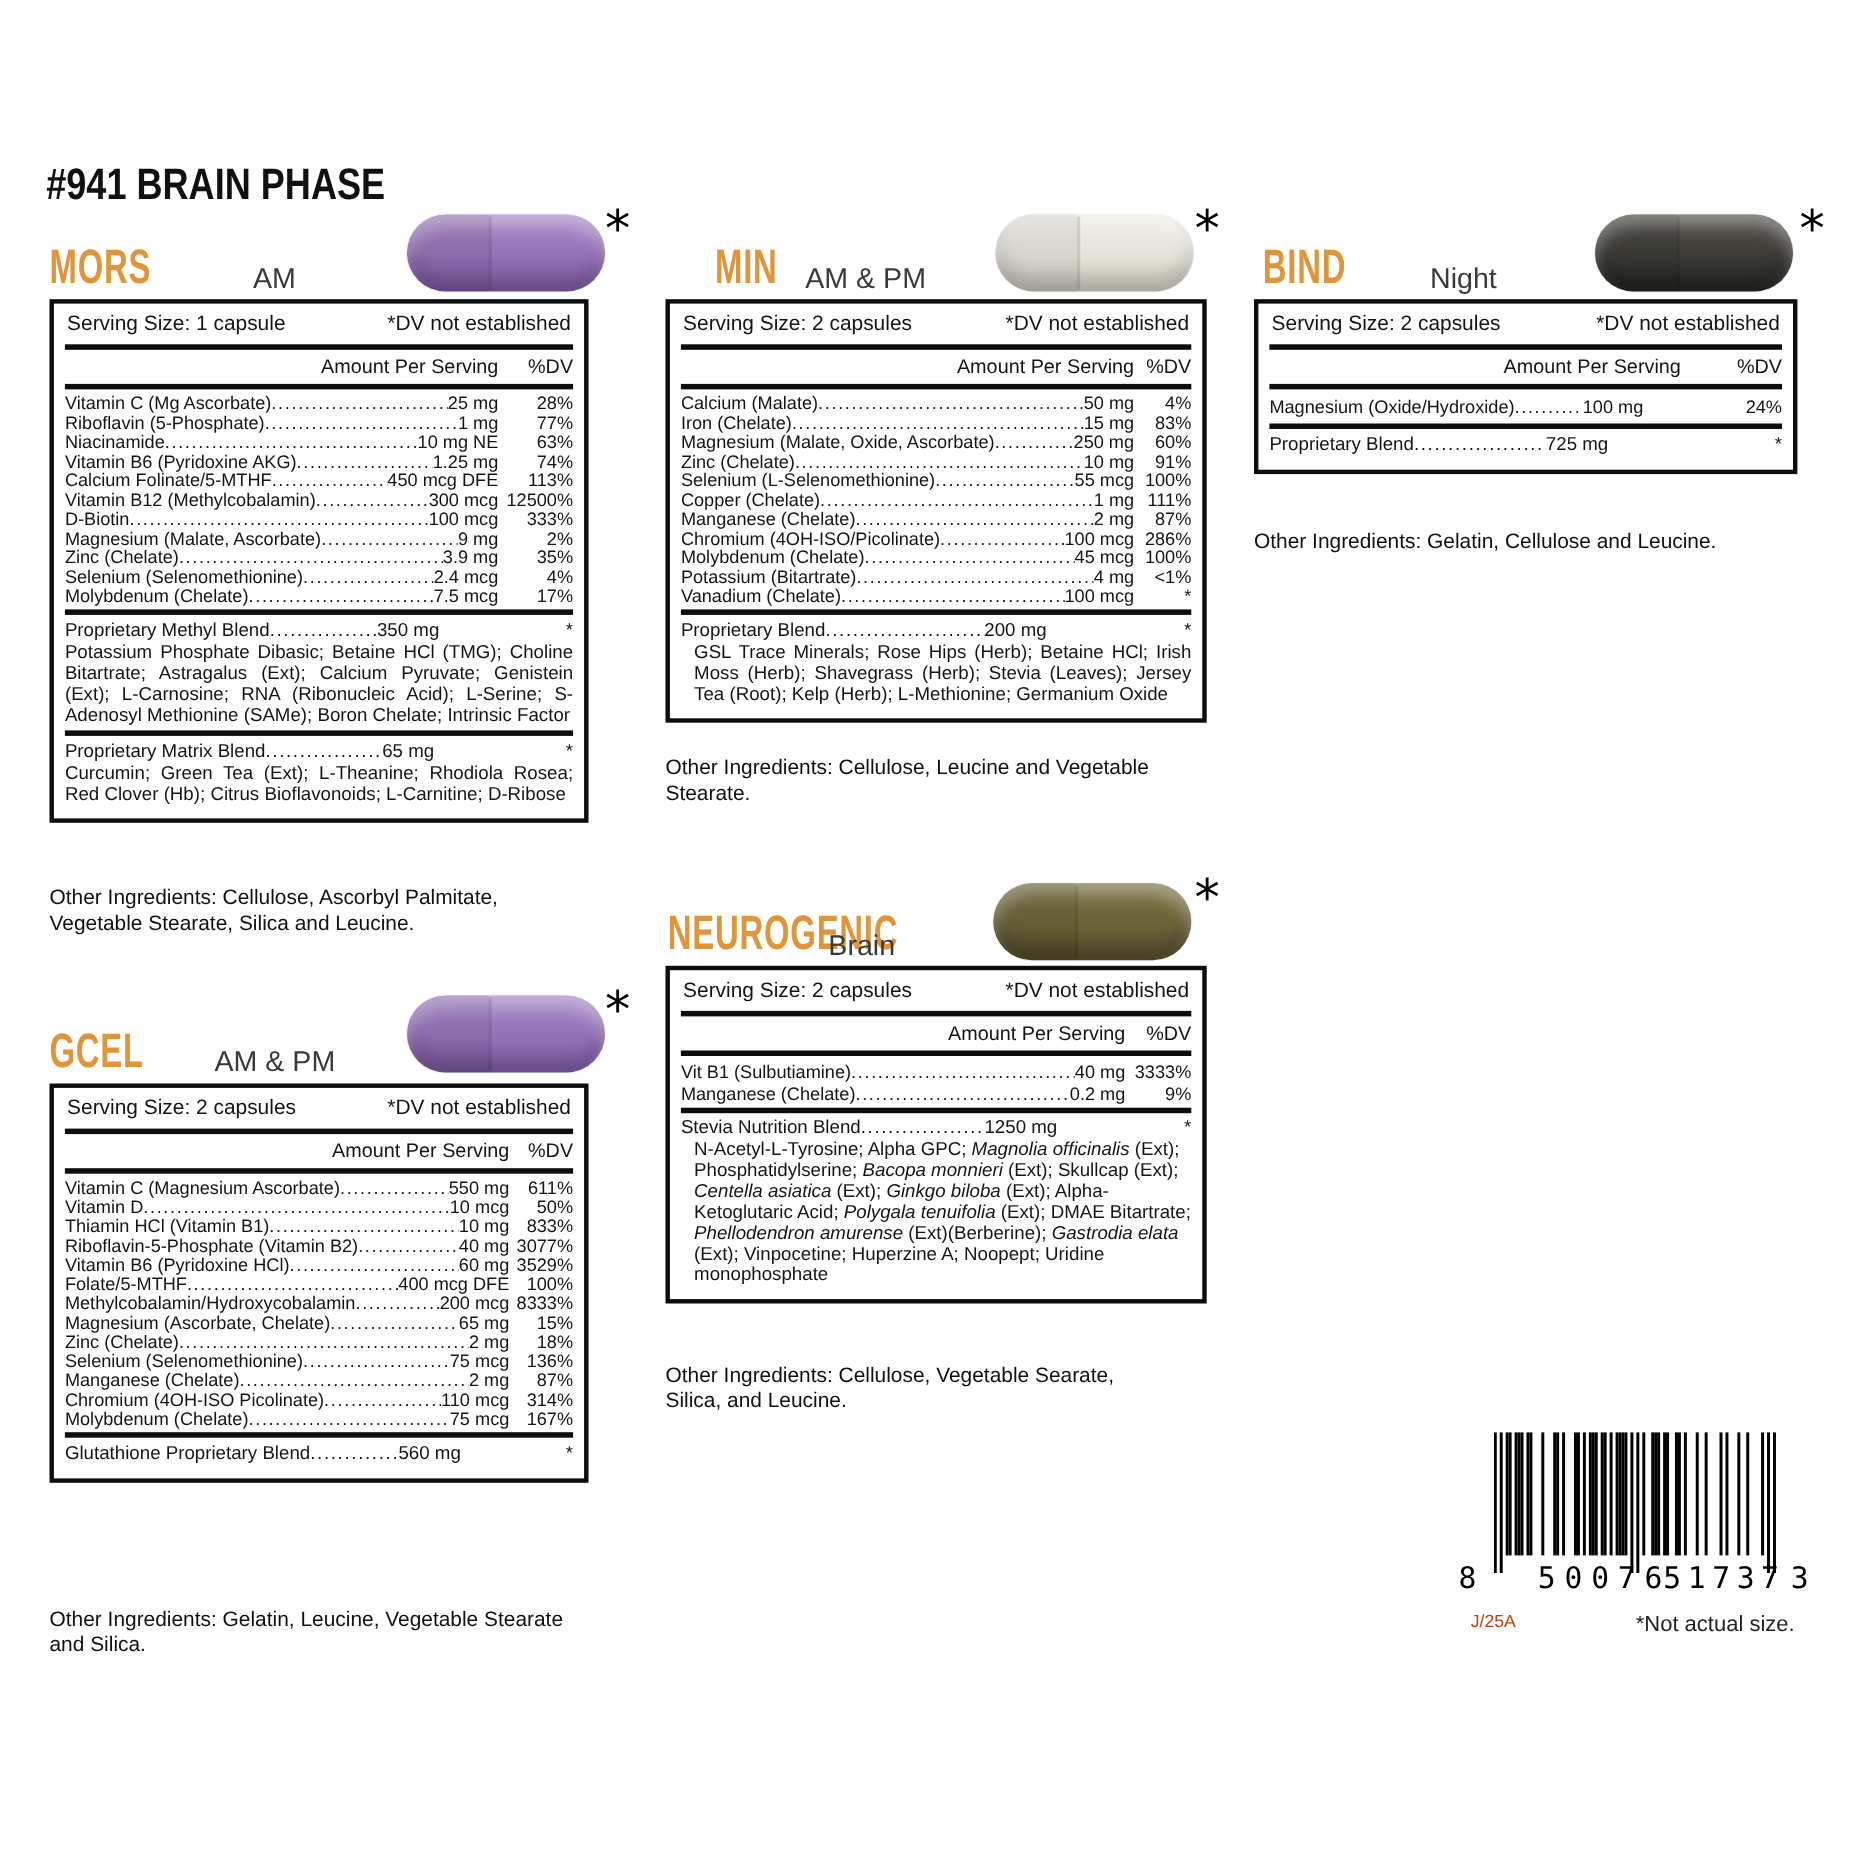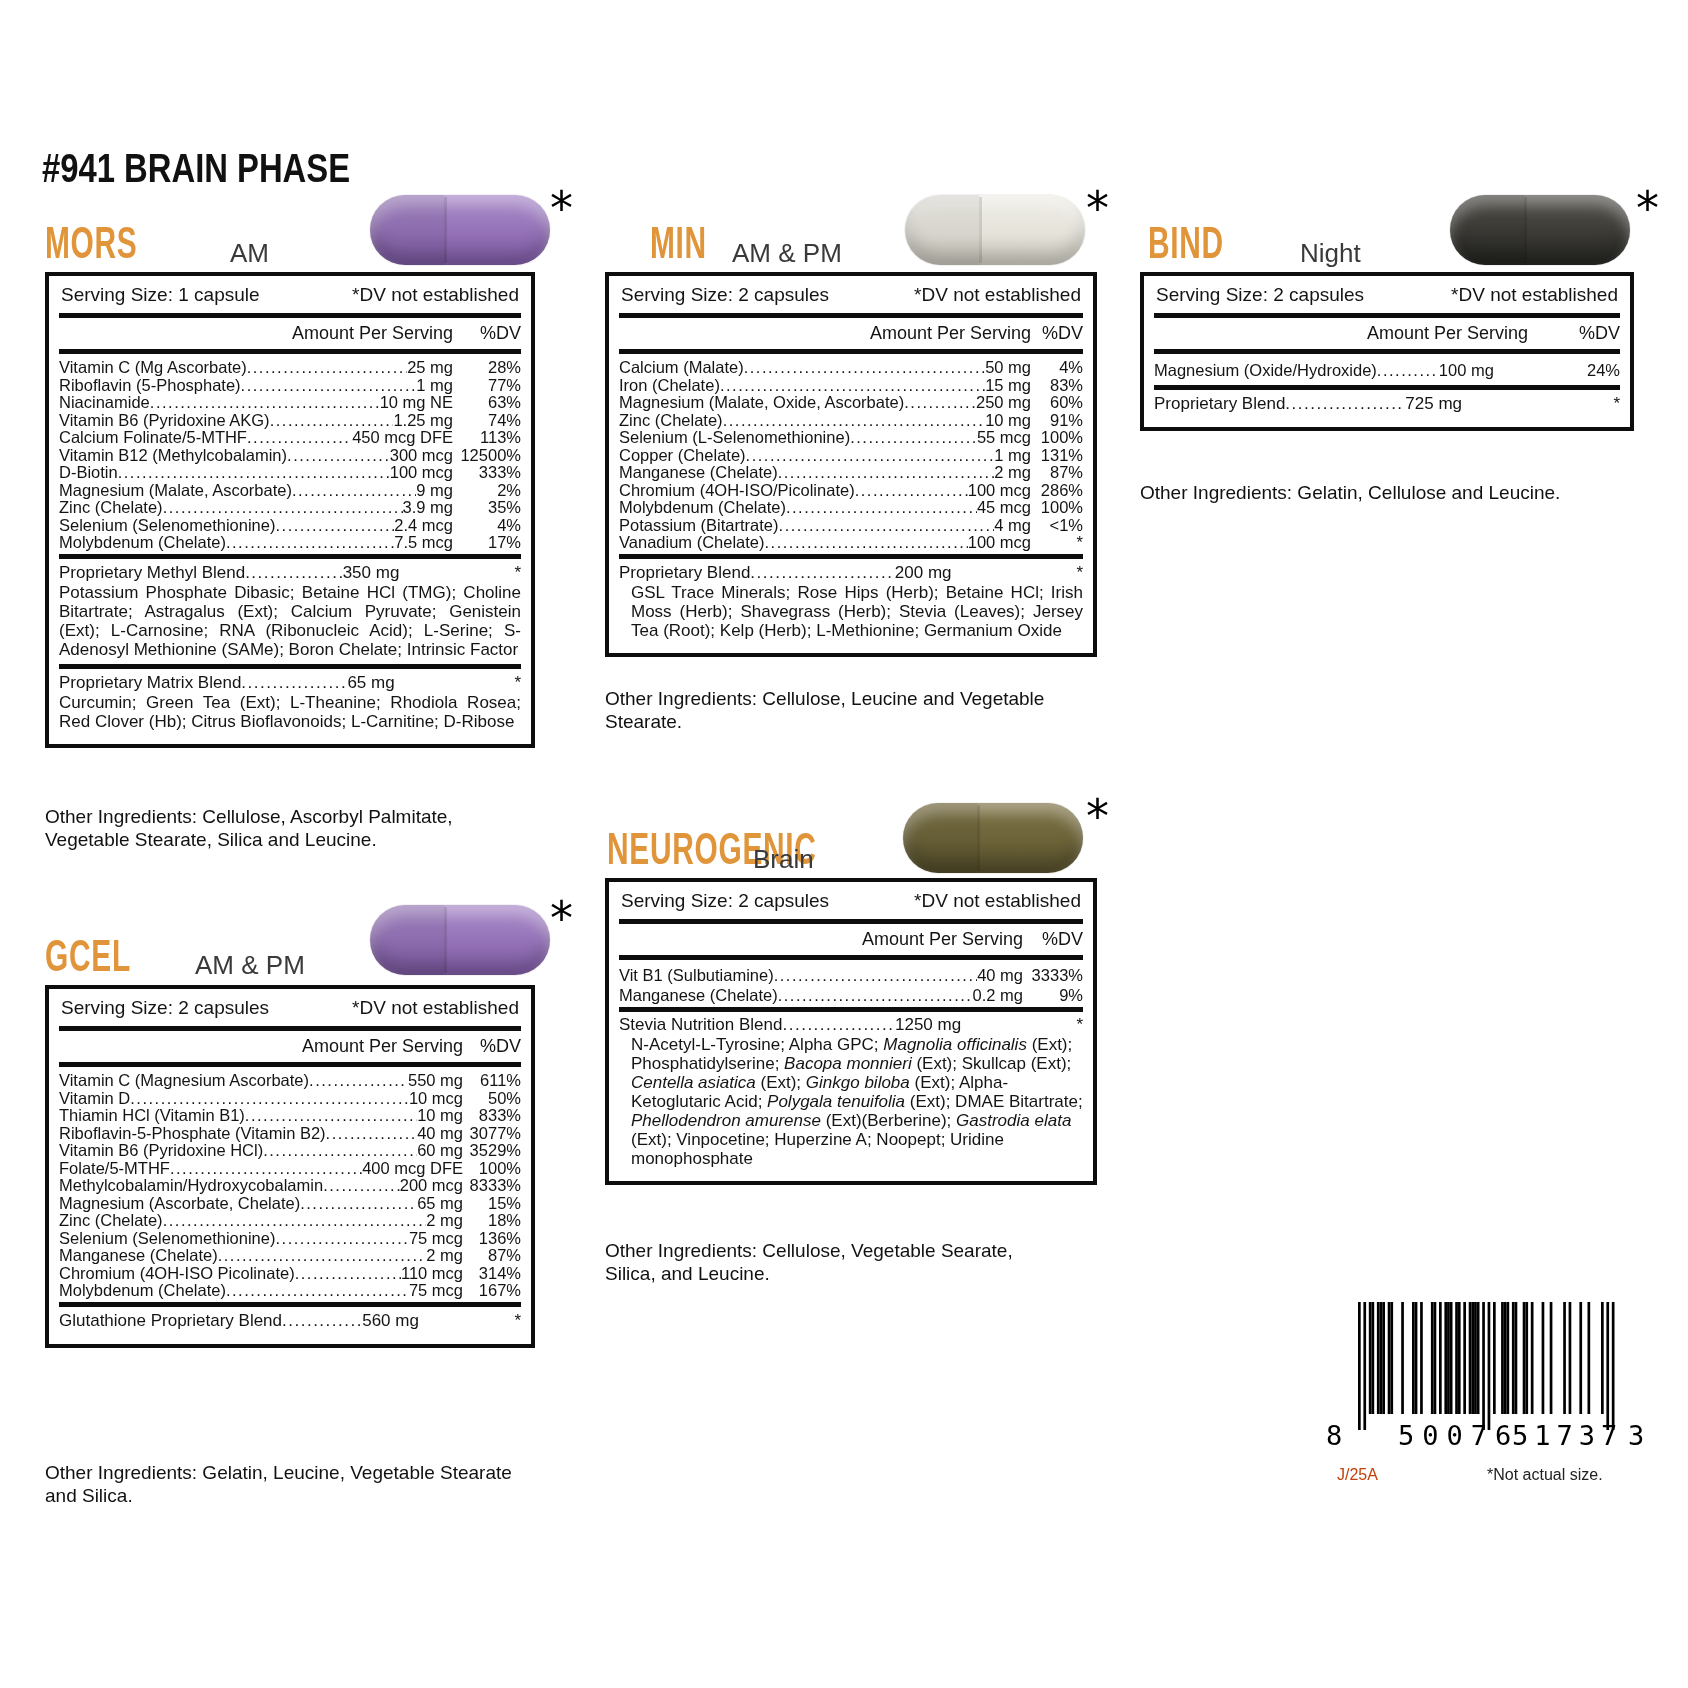--- a/index.html
+++ b/index.html
@@ -43,21 +43,21 @@
 
   .other{position:absolute;font-size:19px;line-height:22.5px;color:#111}
 
   .barcode{position:absolute;left:1358px;top:1302px;width:258px;height:128px}
   .bc-digits{position:absolute;top:1420px;font-size:27px;font-family:"DejaVu Sans Mono",monospace;color:#000}
   .bc-d0{left:1326px}
   .bc-g1{left:1398px;letter-spacing:8px}
   .bc-g2{left:1512px;letter-spacing:6px}
   .bc-d3{left:1628px}
   .lot{position:absolute;left:1337px;top:1466px;font-size:16px;color:#c2410c}
-  .size-note{position:absolute;left:1487px;top:1466px;font-size:16px;color:#222}
+  .size-note{position:absolute;left:1487px;top:1466px;font-size:20px;color:#222}
 </style>
 </head>
 <body>
 
 <div class="page-title">#941 BRAIN PHASE</div>
 
 <div class="sec-label" style="left:45px;top:218px;color:#E0953B">MORS</div>
 <div class="timing" style="left:230px;top:238px">AM</div>
 <div class="capsule" style="left: 370px; top: 195px; background: linear-gradient(rgb(169, 139, 201) 0%, rgb(148, 113, 183) 55%, rgb(124, 89, 161) 100%);"></div>
 <div class="ast" style="left:550px;top:185px">*</div>
@@ -212,21 +212,21 @@
       <div class="frow">
         <span class="nm">Selenium (L-Selenomethionine)</span>
         <span class="dots"></span>
         <span class="amt">55 mcg</span>
         <span class="dv">100%</span>
       </div>
       <div class="frow">
         <span class="nm">Copper (Chelate)</span>
         <span class="dots"></span>
         <span class="amt">1 mg</span>
-        <span class="dv">131%</span>
+        <span class="dv">111%</span>
       </div>
       <div class="frow">
         <span class="nm">Manganese (Chelate)</span>
         <span class="dots"></span>
         <span class="amt">2 mg</span>
         <span class="dv">87%</span>
       </div>
       <div class="frow">
         <span class="nm">Chromium (4OH-ISO/Picolinate)</span>
         <span class="dots"></span>

